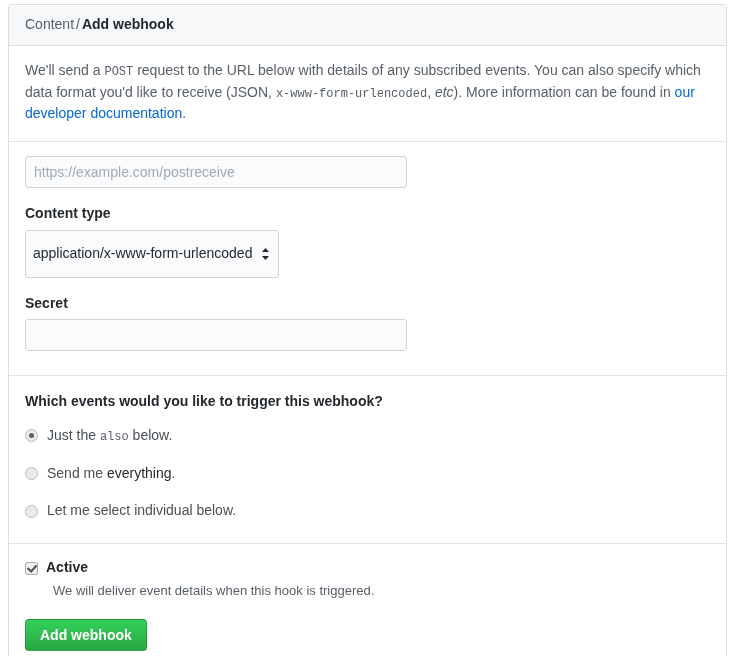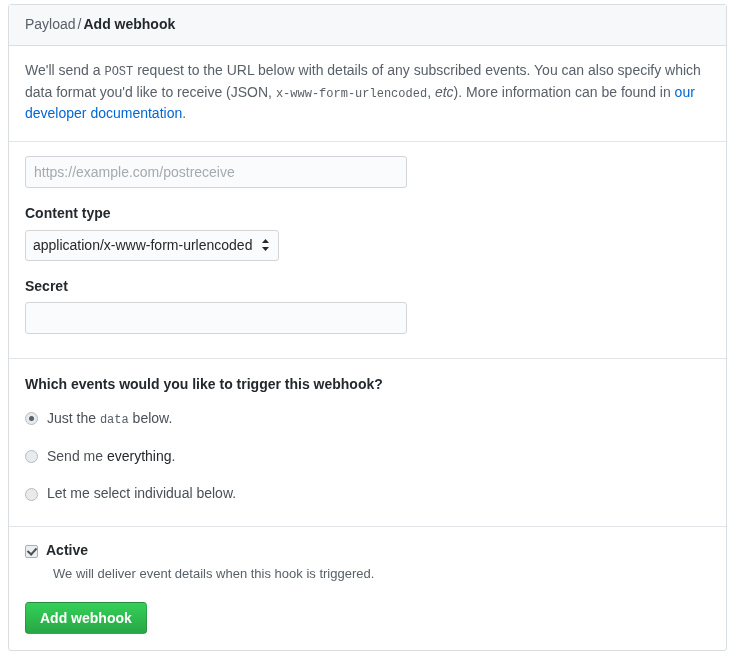--- a/index.html
+++ b/index.html
@@ -91,21 +91,21 @@
   }
   .text-input::placeholder { color: #a3aab1; }
 
   .select-wrap {
     position: relative;
     display: inline-block;
   }
   .select-box {
     box-sizing: border-box;
     width: 254px;
-    height: 31px;
+    height: 48px;
     padding: 4px 26px 4px 7px;
     font-family: "Liberation Sans", sans-serif;
     font-size: 14px;
     line-height: 21px;
     color: #24292e;
     background: #fafbfc;
     border: 1px solid #d1d5da;
     border-radius: 3px;
     outline: none;
     appearance: none;
@@ -227,21 +227,21 @@
     cursor: pointer;
     box-sizing: border-box;
   }
 </style>
 </head>
 <body>
 
 <div class="webhook-box">
 
   <div class="box-header">
-    <span class="crumb-root">Payload</span><span class="crumb-sep">/</span><span class="crumb-current">Add webhook</span>
+    <span class="crumb-root">Content</span><span class="crumb-sep">/</span><span class="crumb-current">Add webhook</span>
   </div>
 
   <div class="box-intro">
     <span>We'll send a </span><code class="mono">POST</code><span> request to the URL below with details of any subscribed events. You can also specify which data format you'd like to receive (JSON, </span><code class="mono">x-www-form-urlencoded</code><span>, </span><span class="em">etc</span><span>). More information can be found in </span><a href="#">our developer documentation</a><span>.</span>
   </div>
 
   <div class="box-fields">
 
     <div class="field">
       <input class="text-input" type="text" placeholder="https://example.com/postreceive" style="">
@@ -267,21 +267,21 @@
       <input class="text-input" type="text" placeholder="" style="">
     </div>
 
   </div>
 
   <div class="box-events">
     <p class="events-question">Which events would you like to trigger this webhook?</p>
 
     <div class="radio-row">
       <span class="radio-mark checked"></span>
-      <span class="radio-label"><span>Just the </span><code class="mono">data</code><span> below.</span></span>
+      <span class="radio-label"><span>Just the </span><code class="mono">also</code><span> below.</span></span>
     </div>
 
     <div class="radio-row">
       <span class="radio-mark"></span>
       <span class="radio-label"><span>Send me </span><b>everything</b><span>.</span></span>
     </div>
 
     <div class="radio-row">
       <span class="radio-mark"></span>
       <span class="radio-label">Let me select individual below.</span>

